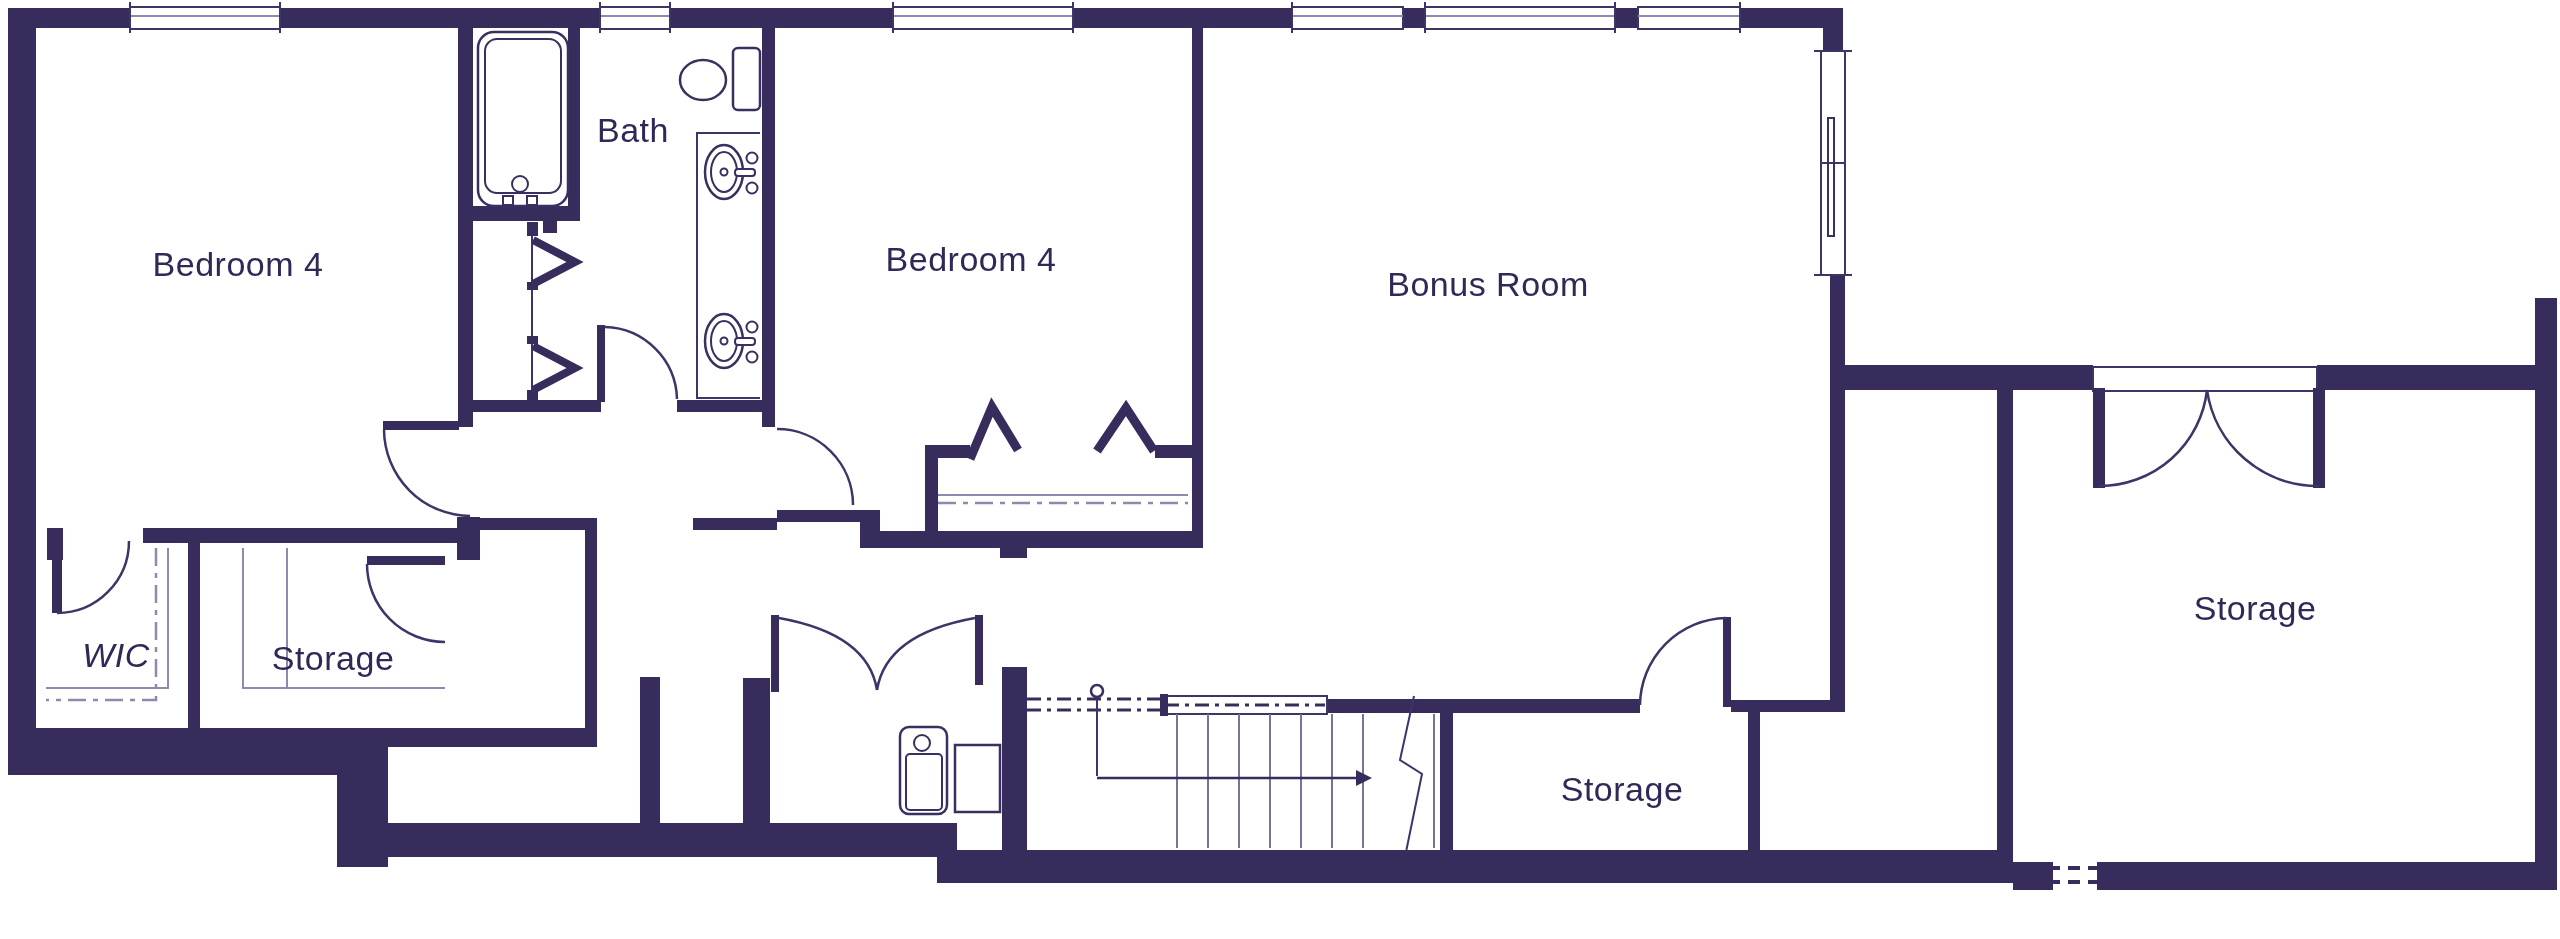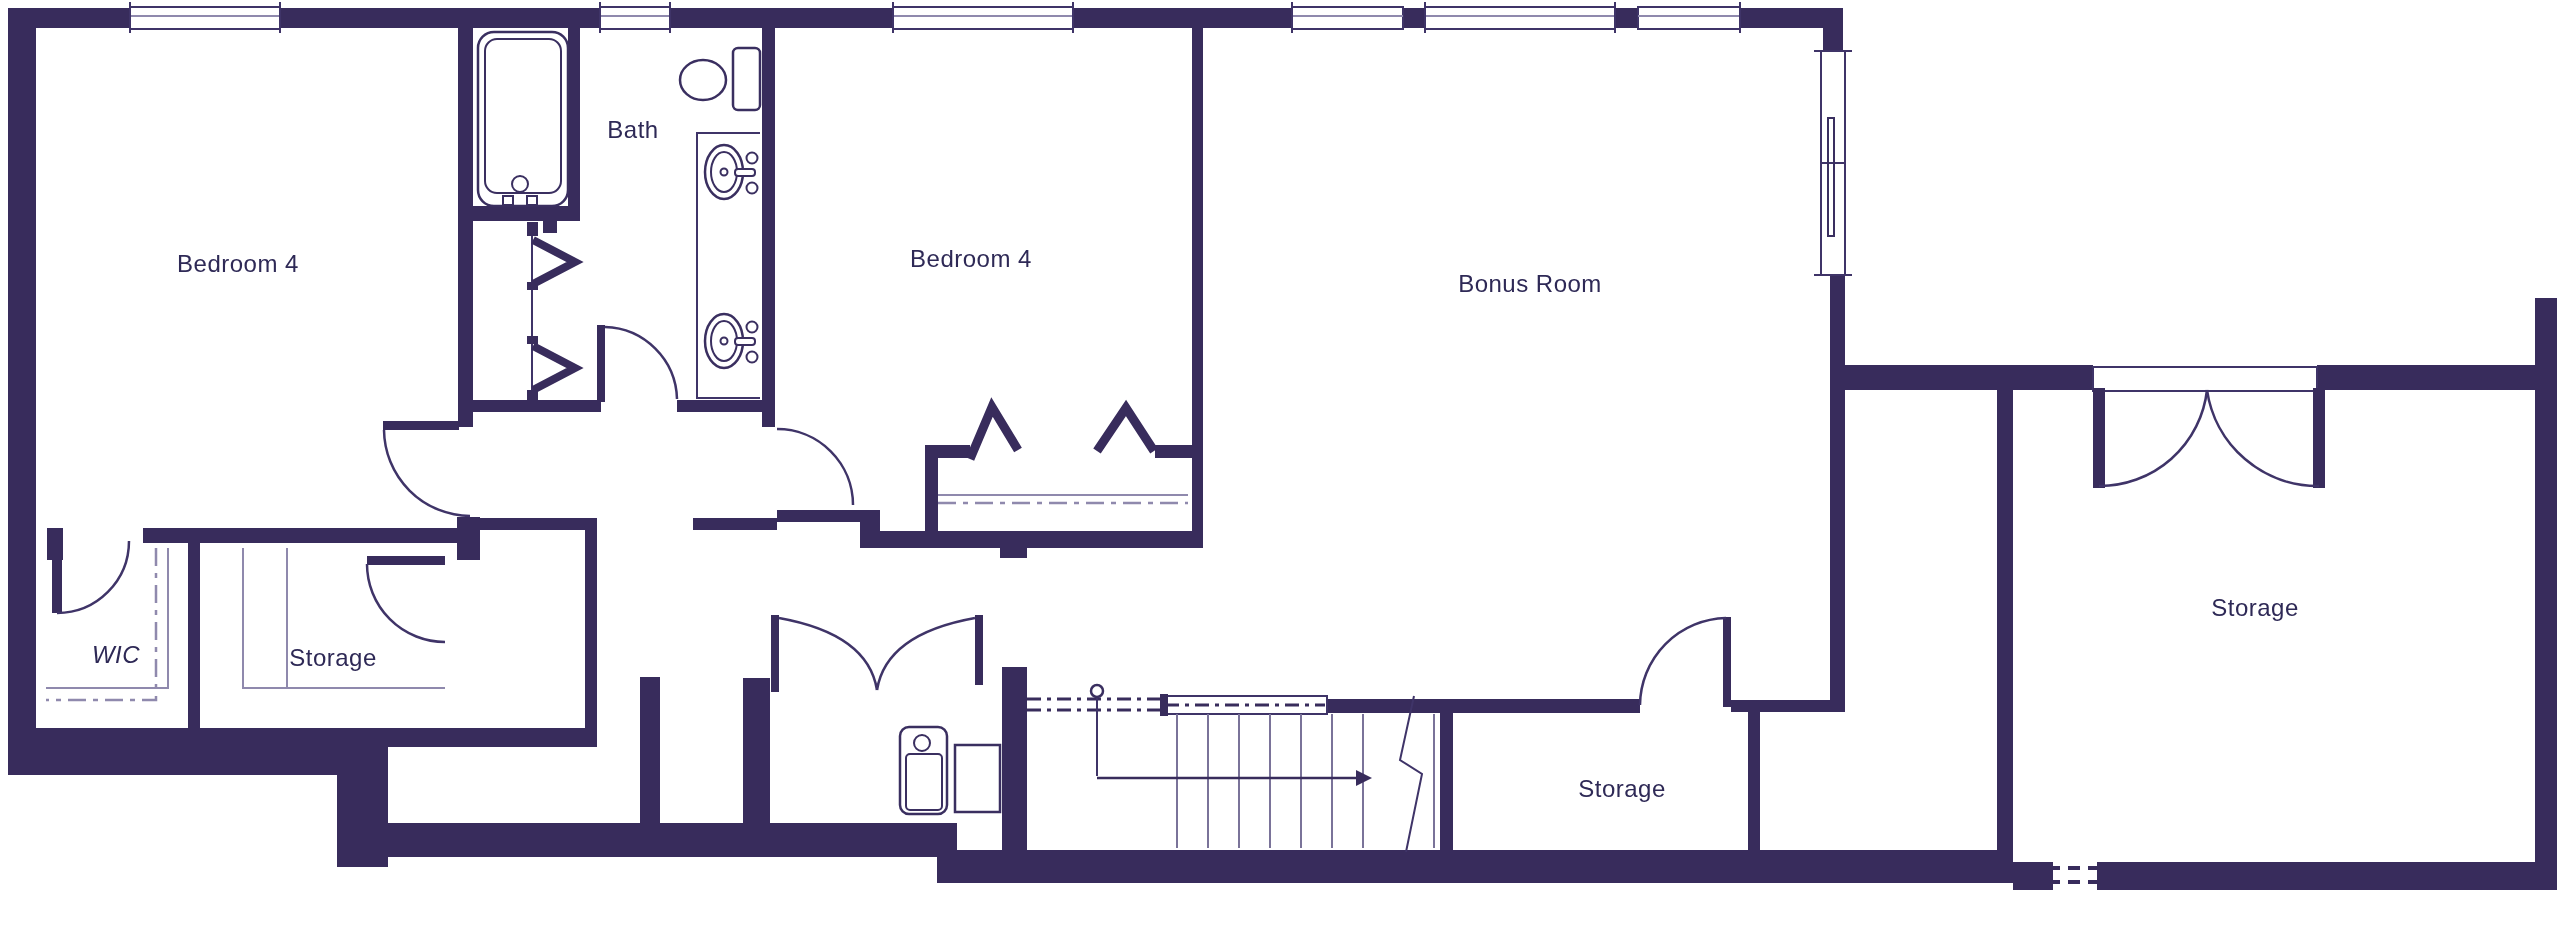--- a/index.html
+++ b/index.html
@@ -4,21 +4,21 @@
 <style>
   :root{
     --wall:#382c5c; --background:#ffffff; --label_text:#2e2956;
     --thin_line:#3f3468; --light_line:#8f89ad; --fixture_line:#3a2f60; --tread_line:#7a7399;
   }
   html,body{margin:0;padding:0;background:var(--background);}
   #plan{position:relative;width:2560px;height:939px;background:var(--background);
         font-family:"Liberation Sans", sans-serif;}
   #plan svg{position:absolute;left:0;top:0;}
   .room-label{position:absolute;transform:translate(-50%,-50%);color:var(--label_text);
-        font-size:24px;letter-spacing:.5px;white-space:nowrap;}
+        font-size:34px;letter-spacing:.5px;white-space:nowrap;}
 </style>
 </head>
 <body>
 
 <div id="plan">
 <svg width="2560" height="939" viewBox="0 0 2560 939">
 
   <g fill="var(--wall)">
     <rect x="8" y="8" width="28" height="767"></rect>
 
@@ -285,18 +285,18 @@
     <g>
       <line x1="1097" y1="778" x2="1356" y2="778" stroke="var(--wall)" stroke-width="2.5"></line>
       <polygon points="1356,770 1372,778 1356,786" fill="var(--wall)" stroke="none"></polygon>
     </g>
   </g>
 </svg>
 
   <div class="room-label" style="left:238px;top:264px;">Bedroom 4</div>
   <div class="room-label" style="left:633px;top:130px;">Bath</div>
   <div class="room-label" style="left:971px;top:259px;">Bedroom 4</div>
-  <div class="room-label" style="left:1530px;top:284px;">Bonus Room</div>
+  <div class="room-label" style="left:1488px;top:284px;">Bonus Room</div>
   <div class="room-label" style="left:116px;top:655px;font-style:italic;">WIC</div>
   <div class="room-label" style="left:333px;top:658px;">Storage</div>
   <div class="room-label" style="left:1622px;top:789px;">Storage</div>
   <div class="room-label" style="left:2255px;top:608px;">Storage</div>
 </div>
 
 </body></html>

